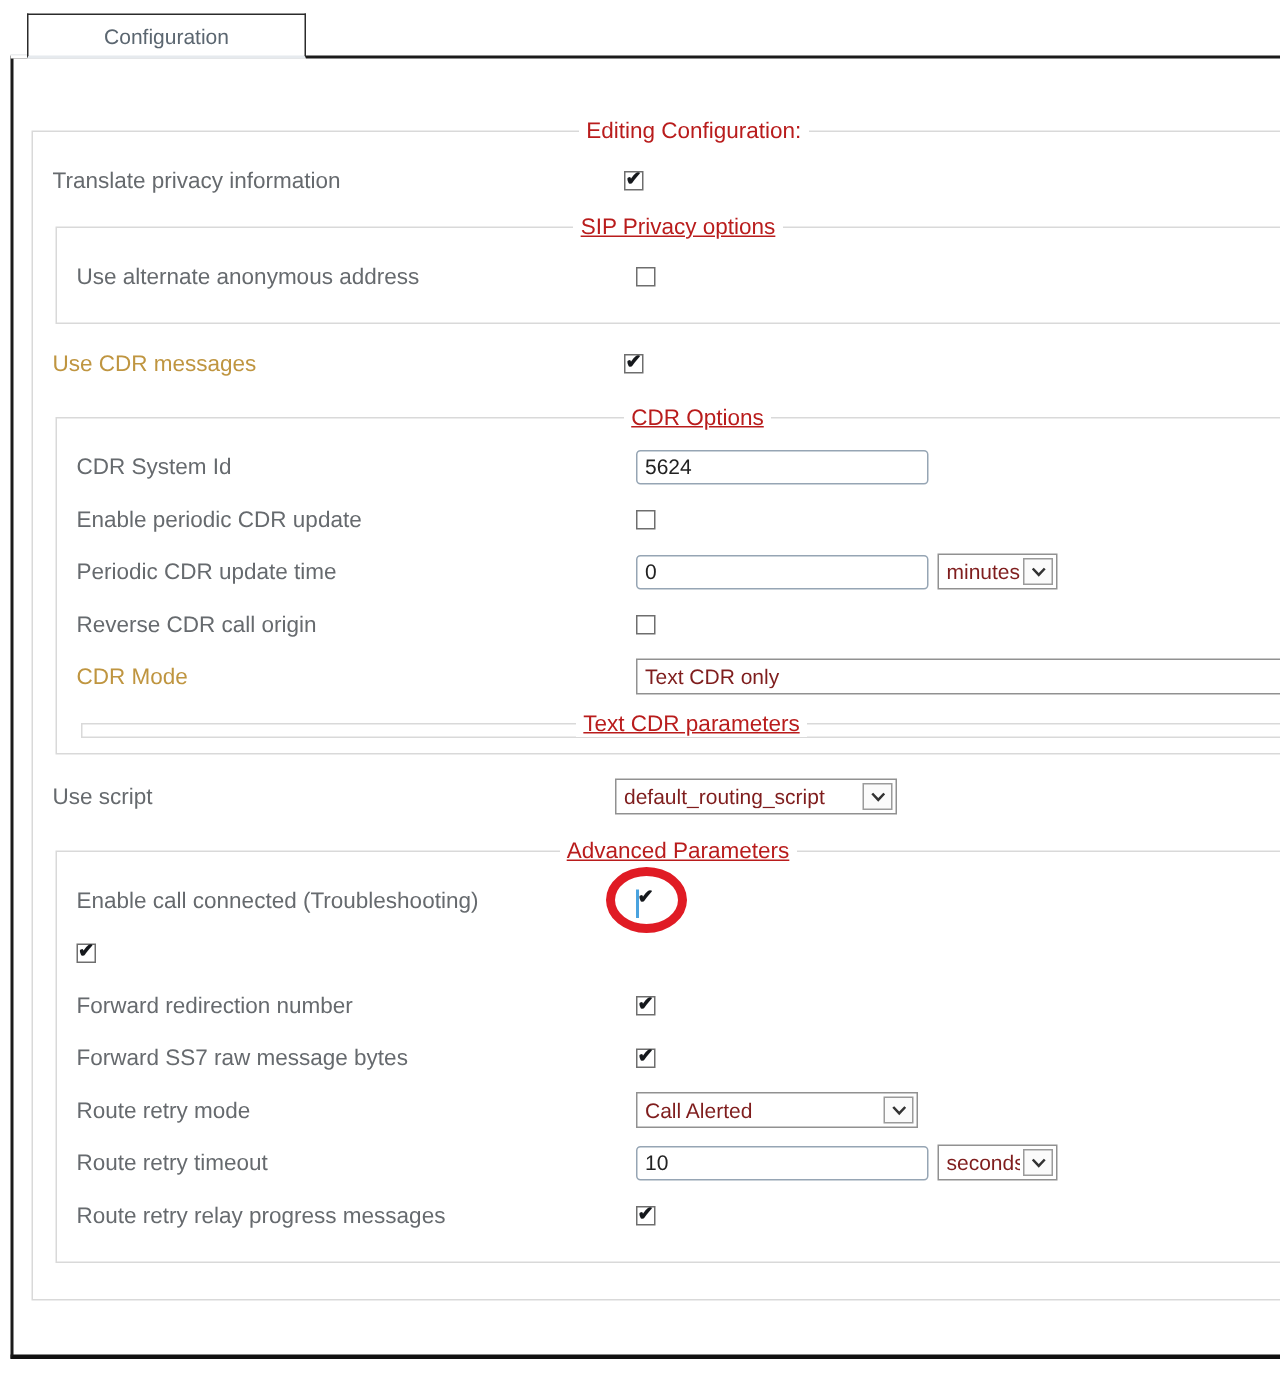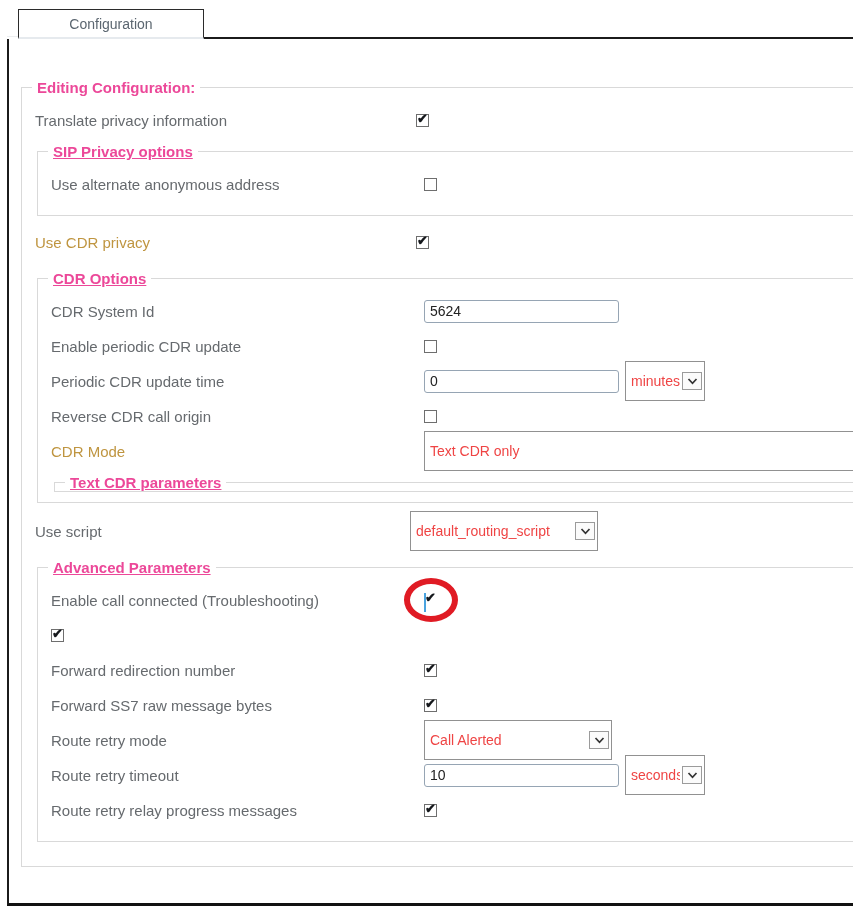--- a/index.html
+++ b/index.html
@@ -32,22 +32,22 @@
     border-bottom: 3px solid #111111;
     z-index: 1;
   }
   
   fieldset {
     border: 1px solid #d9d9d9;
     padding: 6px 10px 8px 8px;
   }
   fieldset.main { margin: 40px 0 0 12px; width: 848px; padding-bottom: 10px; }
   legend {
-    font-size: 15px; font-weight: bold; color: #ec4899;
-    padding: 0 5px; margin-left: 2px; white-space: nowrap;
+    font-size: 15px; font-weight: normal; color: #b91c1c;
+    padding: 0 5px; margin-left: 2px; white-space: nowrap; text-align: center;
   }
   legend.u { text-decoration: underline; }
   
   .row { display: flex; align-items: center; height: 24px; margin: 6px 0 11px 5px; }
   .row .lbl { font-size: 15px; color: #666a6e; }
   .row.lv1 .lbl { width: 381px; }
   .row.lv2 .lbl { width: 373px; }
   .lbl.gold { color: #bf9540; }
   fieldset.sub { margin: 4px 0 14px 7px; width: 828px; }
   fieldset.sub2 { margin: 10px 0 2px 8px; width: 810px; height: 16px; padding: 0 8px; }
@@ -62,23 +62,23 @@
     position: absolute; left: 0px; top: -4px;
     font-size: 13px; font-weight: bold; color: #15181c;
   }
   .tinput {
     width: 195px; height: 23px;
     border: 1px solid #96a5b4; border-radius: 3px;
     font-family: "Liberation Sans", sans-serif;
     font-size: 14px; color: #222; padding: 1px 5px; background: #fff; outline: none;
   }
   .sel {
-    height: 40px; background: #fff; border: 1px solid #919191;
+    height: 24px; background: #fff; border: 1px solid #919191;
     display: flex; align-items: center; cursor: pointer;
-    font-size: 14px; color: #ef4444; padding-left: 5px;
+    font-size: 14px; color: #7f1d1d; padding-left: 5px;
   }
   .sel .sel-text { flex: 1 1 auto; white-space: nowrap; overflow: hidden; }
   .arrowbox {
     flex: 0 0 20px; width: 20px; height: 18px; margin: 2px;
     border: 1px solid #9b9b9b; background: #fbfbfb;
     display: flex; align-items: center; justify-content: center;
   }
   .sel-unit { width: 80px; margin-left: 6px; }
   .sel-mid { width: 188px; }
   .sel-wide { width: 456px; }
@@ -110,21 +110,21 @@
 
     <fieldset class="sub">
       <legend class="u">SIP Privacy options</legend>
       <div class="row lv2">
         <span class="lbl">Use alternate anonymous address</span>
         <span class="checkbox"></span>
       </div>
     </fieldset>
 
     <div class="row lv1" style="margin-top:14px; margin-bottom:16px;">
-      <span class="lbl gold">Use CDR privacy</span>
+      <span class="lbl gold">Use CDR messages</span>
       <span class="checkbox checked"></span>
     </div>
 
     <fieldset class="sub">
       <legend class="u">CDR Options</legend>
 
       <div class="row lv2">
         <span class="lbl">CDR System Id</span>
         <input class="tinput" type="text" value="5624" style="">
       </div>

